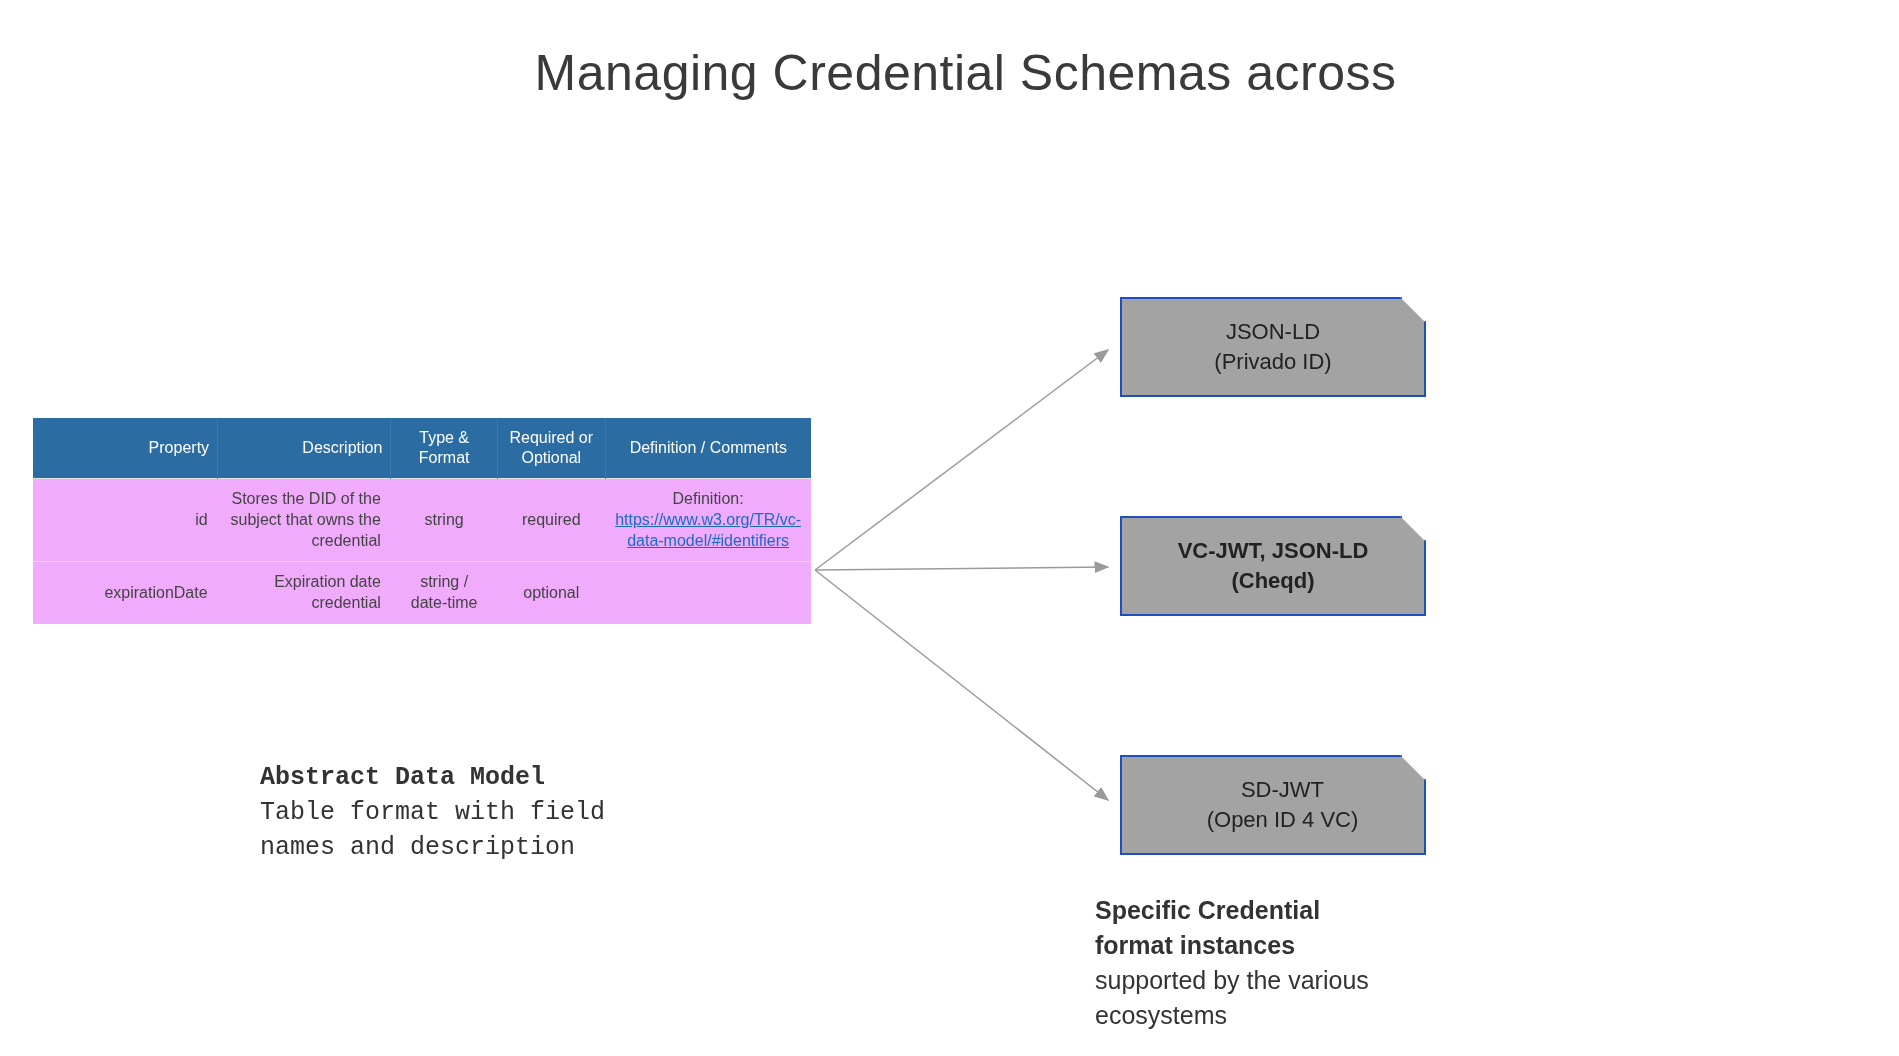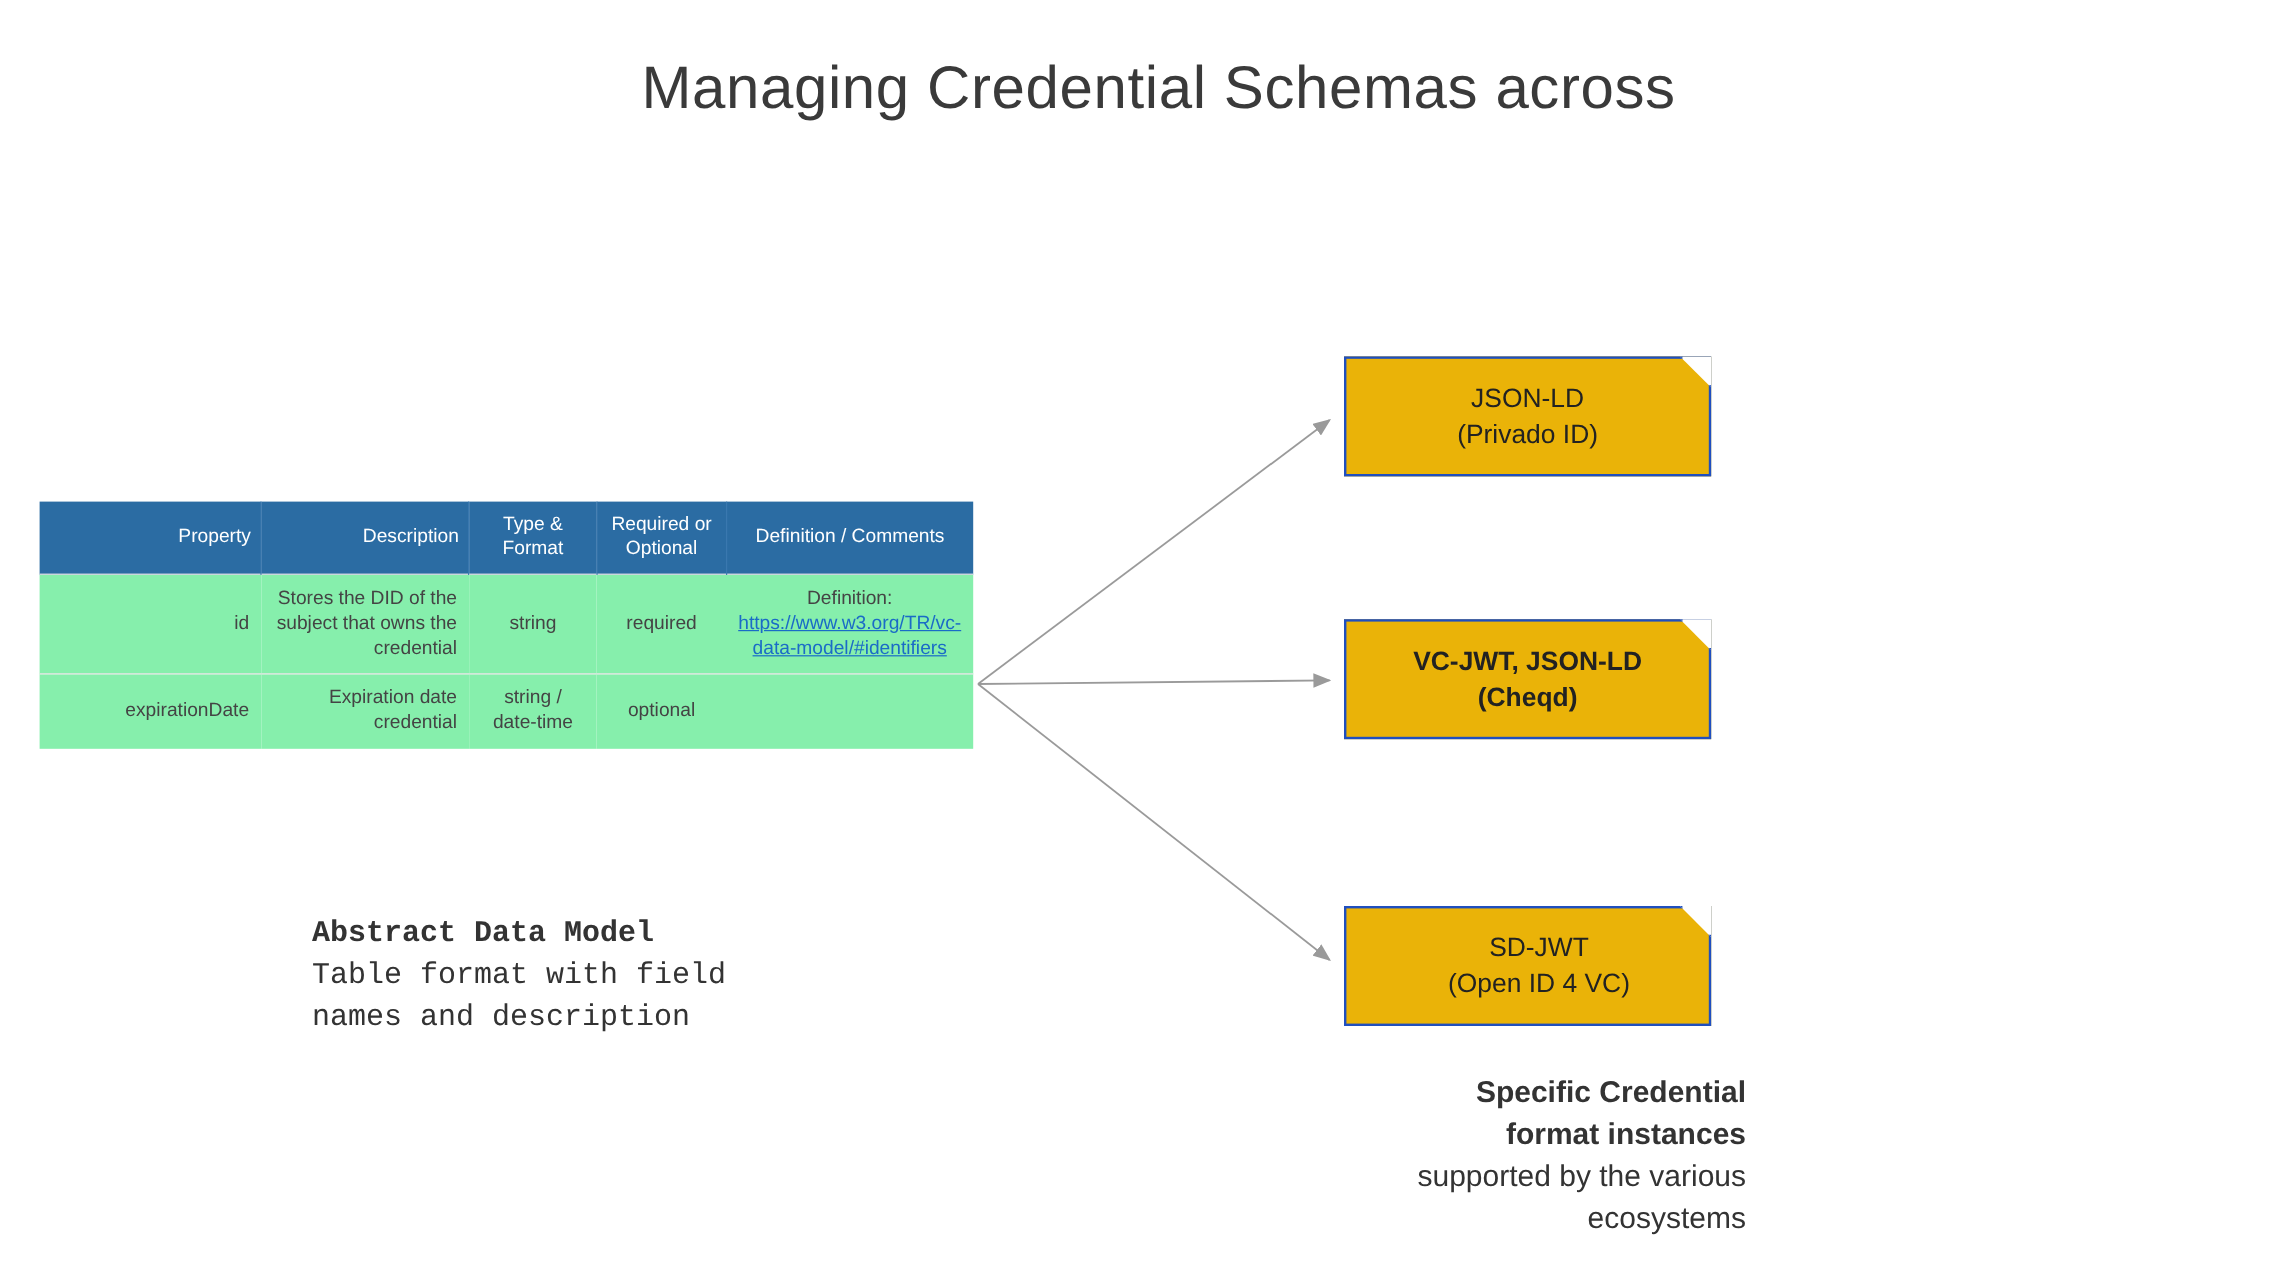--- a/index.html
+++ b/index.html
@@ -50,21 +50,21 @@
     line-height: 1.25;
     font-size: 16px;
   }
   thead th:last-child { border-right: none; margin-left: 20px; }
   thead th.center { text-align: center; }
   tbody td {
     padding: 10px 10px;
     text-align: right;
     vertical-align: middle;
     border-top: 1px solid #e5e5e5;
-    background: #86efac;
+    background: #f0abfc;
     line-height: 1.3;
     color: #444;
     font-size: 16px;
   }
   tbody tr.alt td { background: #f2f2f2; }
   tbody td.center { text-align: center; }
   tbody td a { color: #1a6bc7; text-decoration: underline; }
 
   .col-prop  { width: 190px; }
   .col-desc  { width: 180px; }
@@ -84,21 +84,21 @@
     font-family: Liberation Mono, monospace;
   }
   .table-caption .bold { font-weight: 700; }
 
   
   .format-box {
     position: absolute;
     width: 306px;
     height: 100px;
     border: 2px solid #1f4fbf;
-    background: #eab308;
+    background: #a3a3a3;
     display: flex;
     align-items: center;
     justify-content: center;
     text-align: center;
     font-size: 22px;
     line-height: 1.35;
     color: #222;
   }
   
   .format-box::after {
@@ -127,21 +127,21 @@
   .box1 { left: 1120px; top: 297px; }
   .box2 { left: 1120px; top: 516px; font-weight: bold; }
   .box3 { left: 1120px; top: 755px; padding-left: 19px; }
 
   
   .right-caption {
     position: absolute;
     left: 1095px;
     top: 893px;
     width: 360px;
-    text-align: right;
+    text-align: left;
     font-size: 25px;
     line-height: 1.4;
     color: #333;
   }
   .right-caption .bold { font-weight: 700; }
 
   
   svg.arrows {
     position: absolute;
     left: 0; top: 0;

